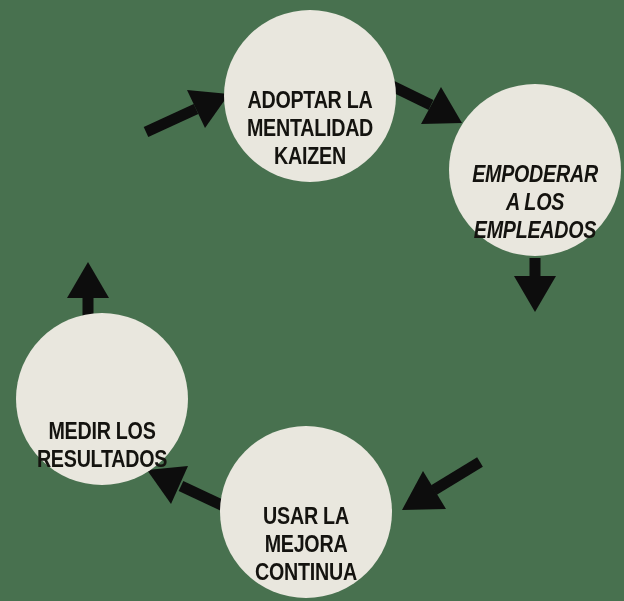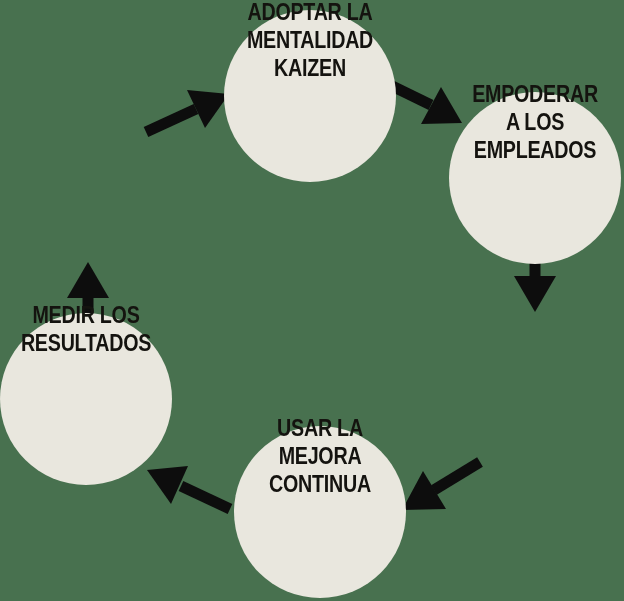--- a/index.html
+++ b/index.html
@@ -32,43 +32,43 @@
   }
   .arrows polygon{
     fill:var(--arrow);
   }
   .step{
     position:absolute;
     width:172px;height:172px;
     border-radius:50%;
     background:var(--circle);
     display:flex;
-    align-items:flex-start;
+    align-items:flex-end;
     justify-content:center;
     z-index:2;
   }
   .step .label{
     width:212px;
     flex-shrink:0;
     text-align:center;
     white-space:pre-line;
     font-weight:700;
     font-size:24px;
     line-height:28px;
     letter-spacing:-0.3px;
     color:var(--text);
     transform:translateY(-12px) scaleX(0.82);
     transform-origin:center;
   }
   
   .pos-adoptar    {left:224px; top:10px;}
-  .pos-empoderar  {left:449px; top:92px;}
+  .pos-empoderar  {left:449px; top:84px;font-style:italic;}
   .pos-identificar{left:450px; top:314px;}
-  .pos-usar       {left:234px; top:426px;}
-  .pos-medir      {left:0;   top:313px;}
+  .pos-usar       {left:220px; top:426px;}
+  .pos-medir      {left:16px;   top:313px;}
   .pos-duplicar   {left:4px;   top:96px;}
 </style>
 </head>
 <body>
 
 <div class="canvas">
 
   <svg class="arrows" viewBox="0 0 624 601" xmlns="http://www.w3.org/2000/svg">
     <g>
       <line x1="146" y1="132" x2="196" y2="109"></line>

